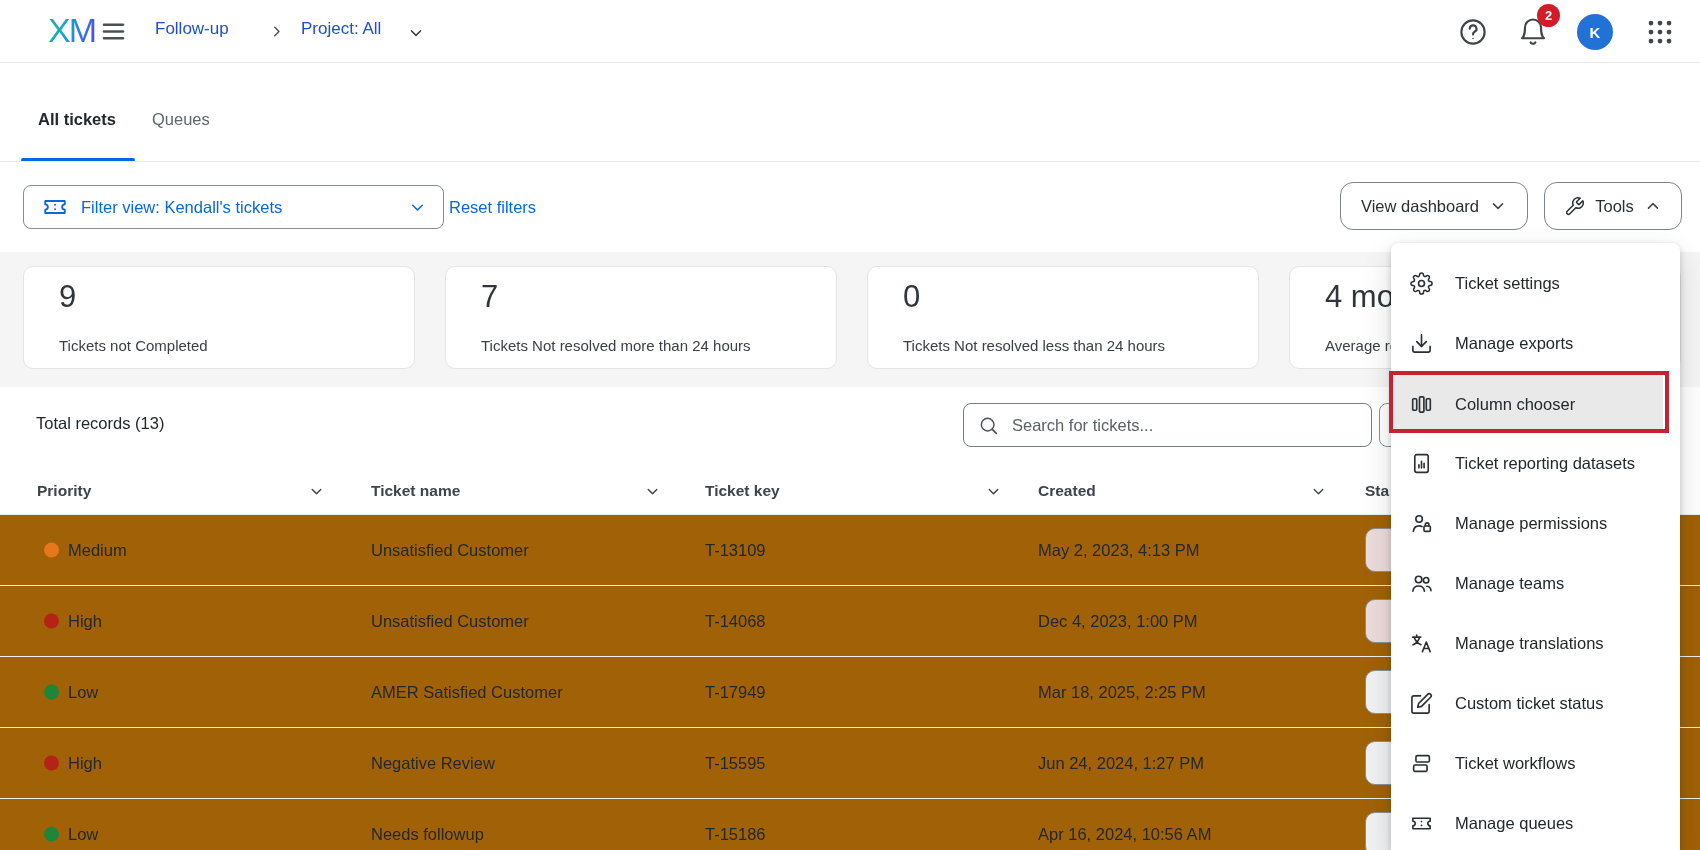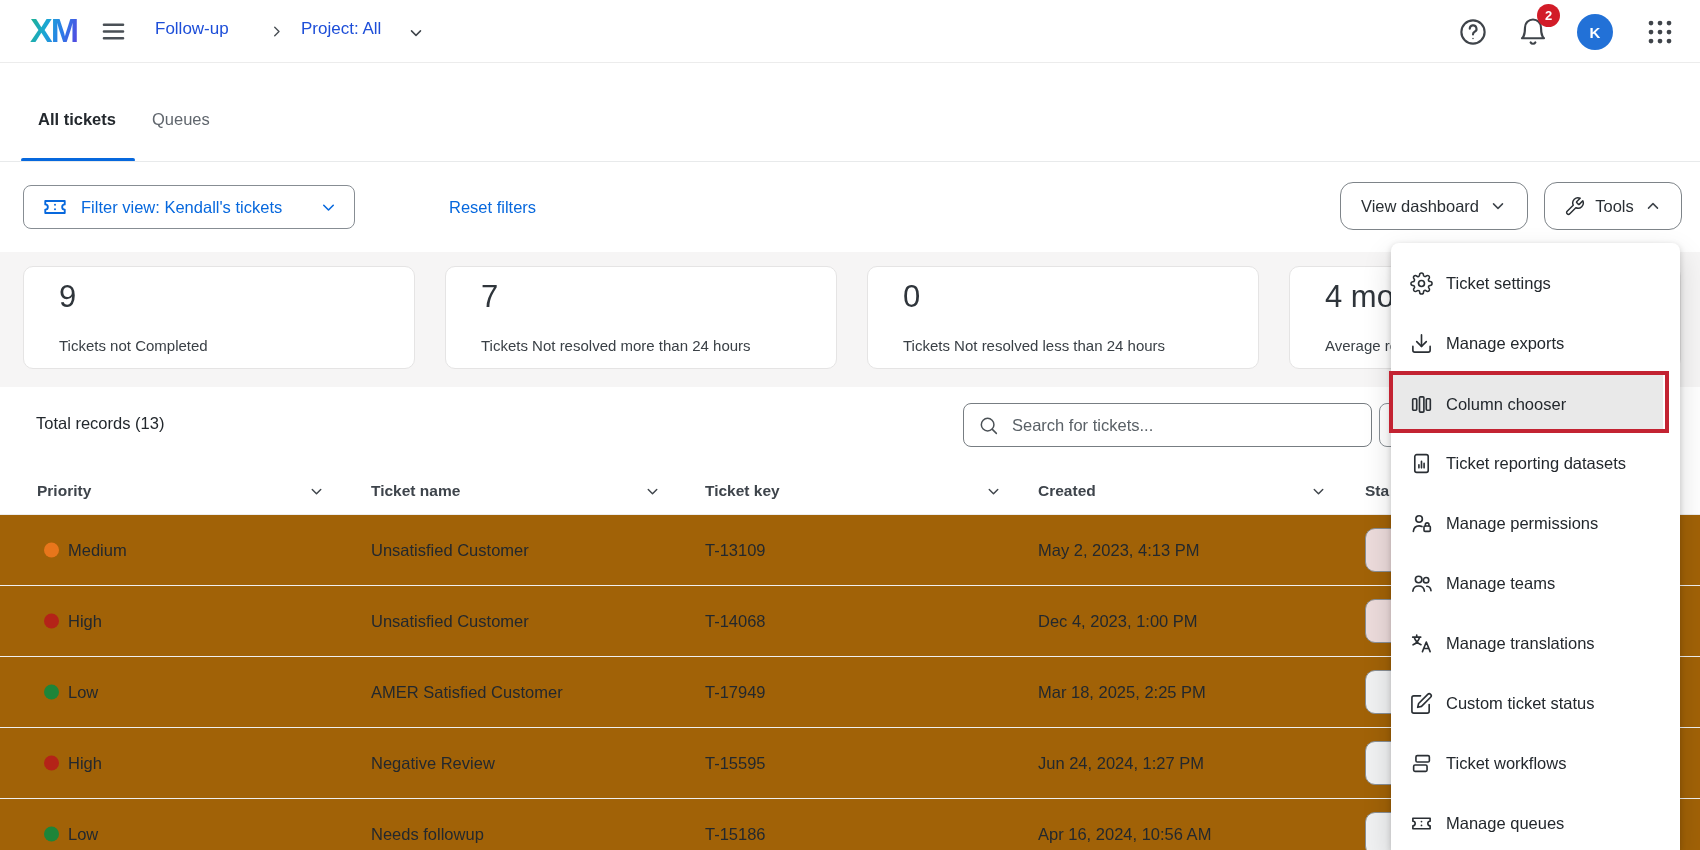--- a/index.html
+++ b/index.html
@@ -5,21 +5,21 @@
   html,body{margin:0;padding:0}
   body{
     width:1700px;height:850px;position:relative;overflow:hidden;
     background:#ffffff;color:#23282D;
     font-family:"Liberation Sans", sans-serif;
   }
   .ic{display:block;fill:none;stroke:currentColor;stroke-width:1.7;stroke-linecap:round;stroke-linejoin:round}
 
   
   .topbar{position:absolute;left:0;top:0;width:1700px;height:62px;background:#fff;border-bottom:1px solid #ECECEC;z-index:10}
-  .logo{position:absolute;left:30px;top:11px;font-size:34px;font-weight:700;letter-spacing:-2px;
+  .logo{position:absolute;left:48px;top:11px;font-size:34px;font-weight:400;letter-spacing:-2px;
     background:linear-gradient(105deg,#1FB487 0%,#1BA6D4 35%,#2B7CE8 65%,#5843DF 100%);
     -webkit-background-clip:text;background-clip:text;color:transparent}
   .burger{position:absolute;left:100px;top:18px;width:27px;height:27px;color:#4A5056;cursor:pointer}
   .crumb{position:absolute;top:19px;font-size:17px;color:#1d4ed8}
   .crumb-sec{left:155px}
   .crumb-chev{position:absolute;left:268px;top:23px;width:17px;height:17px;color:#4A5056}
   .crumb-proj{left:301px;cursor:pointer}
   .proj-chev{position:absolute;left:407px;top:24px;width:18px;height:18px;color:#3F454B}
   .tb-icon{position:absolute;top:17px;width:30px;height:30px;color:#3F444A;cursor:pointer}
   .badge{position:absolute;left:1537px;top:4px;width:23px;height:23px;border-radius:50%;background:#D21C28;color:#fff;
@@ -28,21 +28,21 @@
     font-size:15px;font-weight:700;display:flex;align-items:center;justify-content:center;cursor:pointer}
 
   
   .tab{position:absolute;top:110px;font-size:16.5px}
   .tab-all{left:38px;font-weight:700;color:#23282D}
   .tab-queues{left:152px;font-weight:400;color:#60666D}
   .tab-underline{position:absolute;left:21px;top:158px;width:114px;height:4px;border-radius:2px;background:#0768DD}
   .tabs-border{position:absolute;left:0;top:161px;width:1700px;height:1px;background:#E8EAEB}
 
   
-  .filter-btn{position:absolute;left:23px;top:185px;width:332px;height:44px;border:1px solid #878D93;border-radius:8px;
+  .filter-btn{position:absolute;left:23px;top:185px;width:421px;height:44px;border:1px solid #878D93;border-radius:8px;
     background:#fff;color:#0768DD;display:flex;align-items:center;box-sizing:border-box;padding:0 16px 0 18px;cursor:pointer}
   .filter-btn .tik{width:26px;height:26px;margin-right:13px}
   .filter-btn .lbl{font-size:16.5px}
   .filter-btn .chev{width:19px;height:19px;margin-left:auto}
   .reset-link{position:absolute;left:449px;top:198px;font-size:16.5px;color:#0768DD;cursor:pointer}
   .btn{position:absolute;top:182px;height:48px;border:1px solid #7E8489;border-radius:13px;background:#fff;color:#2A2F34;
     display:flex;align-items:center;justify-content:center;gap:10px;font-size:16.5px;box-sizing:border-box;cursor:pointer}
   .btn-dash{left:1340px;width:188px}
   .btn-tools{left:1544px;width:138px}
   .btn .chev{width:18px;height:18px;color:#3F454B}
@@ -71,21 +71,21 @@
   .row .dot{position:absolute;left:44px;top:50%;transform:translateY(-50%);width:15px;height:15px;border-radius:50%}
   .row .c{position:absolute;top:50%;transform:translateY(-50%);font-size:16.5px;color:#23282D;white-space:nowrap}
   .c-pri{left:68px}.c-name{left:371px}.c-key{left:705px}.c-date{left:1038px}
   .pill{position:absolute;left:1365px;top:50%;transform:translateY(-50%);width:72px;height:44px;border:1.5px solid #898F95;border-radius:10px;box-sizing:border-box;cursor:pointer}
   .pill.pink{background:#ECDBDB}
   .pill.gray{background:#F0F1F2}
 
   
   .menu{position:absolute;left:1391px;top:243px;width:289px;height:608px;background:#fff;border-radius:8px 8px 0 0;
     box-shadow:0 2px 6px rgba(0,0,0,.18), 0 12px 30px rgba(0,0,0,.14);z-index:40;padding-top:10px;box-sizing:border-box}
-  .mi{height:60px;display:flex;align-items:center;padding-left:19px;gap:13px;font-size:16.5px;color:#23282D;cursor:pointer}
+  .mi{height:60px;display:flex;align-items:center;padding-left:19px;gap:22px;font-size:16.5px;color:#23282D;cursor:pointer}
   .mi svg{width:23px;height:23px;color:#2A2F34;flex:0 0 auto}
   .mi.hl{background:#E9E9E9;width:272px;box-sizing:border-box;border-top:2px solid #3377D6}
   .annotation{position:absolute;left:1389px;top:371px;width:280px;height:62px;border:4px solid #C32332;box-sizing:border-box;z-index:60;pointer-events:none}
 </style>
 </head>
 <body>
 
 <svg width="0" height="0" style="position:absolute">
   <defs>
     <symbol id="i-burger" viewBox="0 0 24 24">

